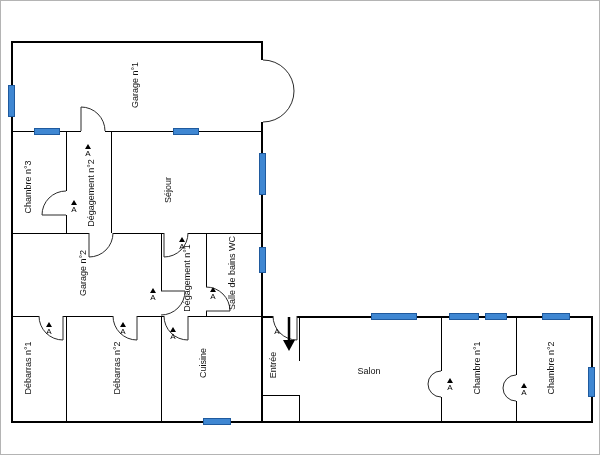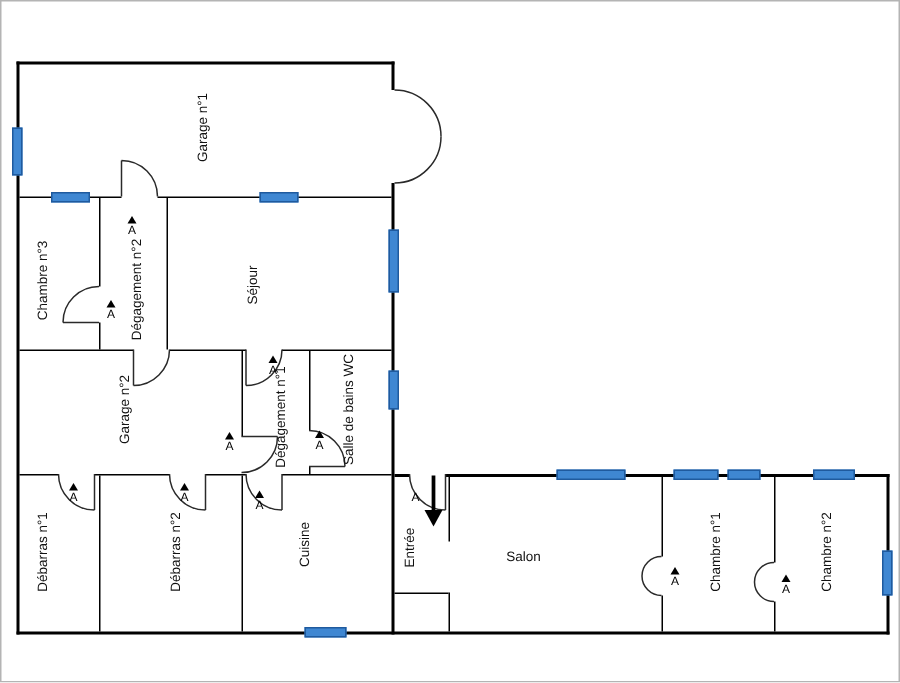--- a/index.html
+++ b/index.html
@@ -121,21 +121,21 @@
   <div class="room-label vertical" style="left:27px;top:186px;">Chambre n°3</div>
   <div class="room-label vertical" style="left:90px;top:192px;">Dégagement n°2</div>
   <div class="room-label vertical" style="left:167px;top:189px;">Séjour</div>
   <div class="room-label vertical" style="left:82px;top:272px;">Garage n°2</div>
   <div class="room-label vertical" style="left:186px;top:277px;">Dégagement n°1</div>
   <div class="room-label vertical" style="left:231px;top:272px;">Salle de bains WC</div>
   <div class="room-label vertical" style="left:27px;top:367px;">Débarras n°1</div>
   <div class="room-label vertical" style="left:116px;top:367px;">Débarras n°2</div>
   <div class="room-label vertical" style="left:202px;top:362px;">Cuisine</div>
   <div class="room-label vertical" style="left:272px;top:364px;">Entrée</div>
-  <div class="room-label" style="left:348px;top:370px;text-align:right;">Salon</div>
+  <div class="room-label" style="left:368px;top:370px;text-align:right;">Salon</div>
   <div class="room-label vertical" style="left:476px;top:367px;">Chambre n°1</div>
   <div class="room-label vertical" style="left:550px;top:367px;">Chambre n°2</div>
 
   <div class="door-marker" style="left:87px;top:150px;">
     <span class="tri"></span>
     <span class="ltr">A</span>
   </div>
   <div class="door-marker" style="left:73px;top:206px;">
     <span class="tri"></span>
     <span class="ltr">A</span>

